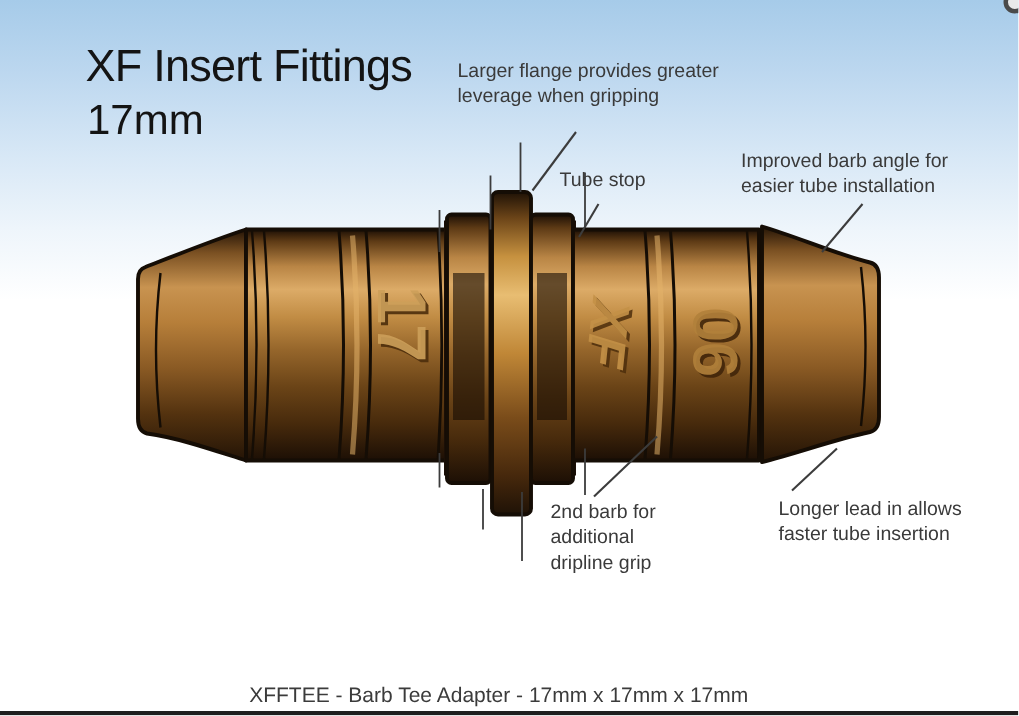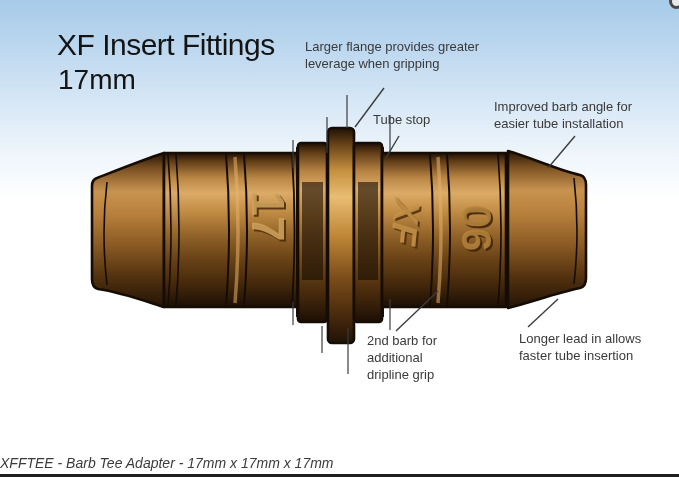--- a/index.html
+++ b/index.html
@@ -22,22 +22,22 @@
   .note{
     font-size:13px;line-height:1.32;color:#3a3a3a;
     white-space:pre-line;
   }
   .note-flange{left:305px;top:38px;width:230px;}
   .note-tubestop{left:373px;top:111px;}
   .note-barbangle{left:494px;top:98px;width:190px;}
   .note-2ndbarb{left:367px;top:332px;width:140px;}
   .note-leadin{left:519px;top:330px;width:170px;}
   .caption{
-    left:0;top:455px;width:665px;text-align:left;
-    font-size:14px;color:#3b3b3b;font-style:italic;
+    left:0;top:455px;width:665px;text-align:center;
+    font-size:14px;color:#3b3b3b;
   }
   .bottom-bar{
     left:0;bottom:0;width:679px;height:3px;background:#1e1e1e;
   }
   .corner-dot{
     top:-6px;right:-5px;width:15px;height:15px;border-radius:50%;
     background:#e9e9e9;border:3px solid #4a4a4a;box-sizing:border-box;
   }
   svg{display:block;}
 </style>

